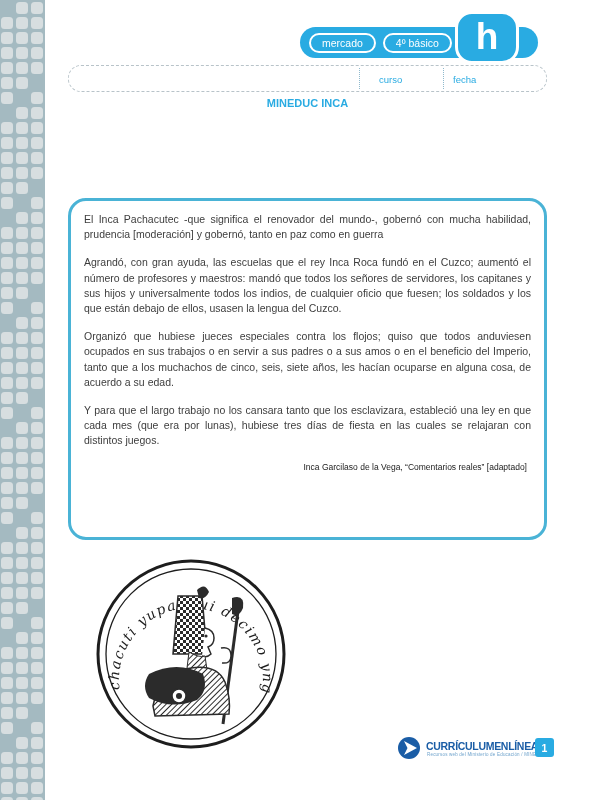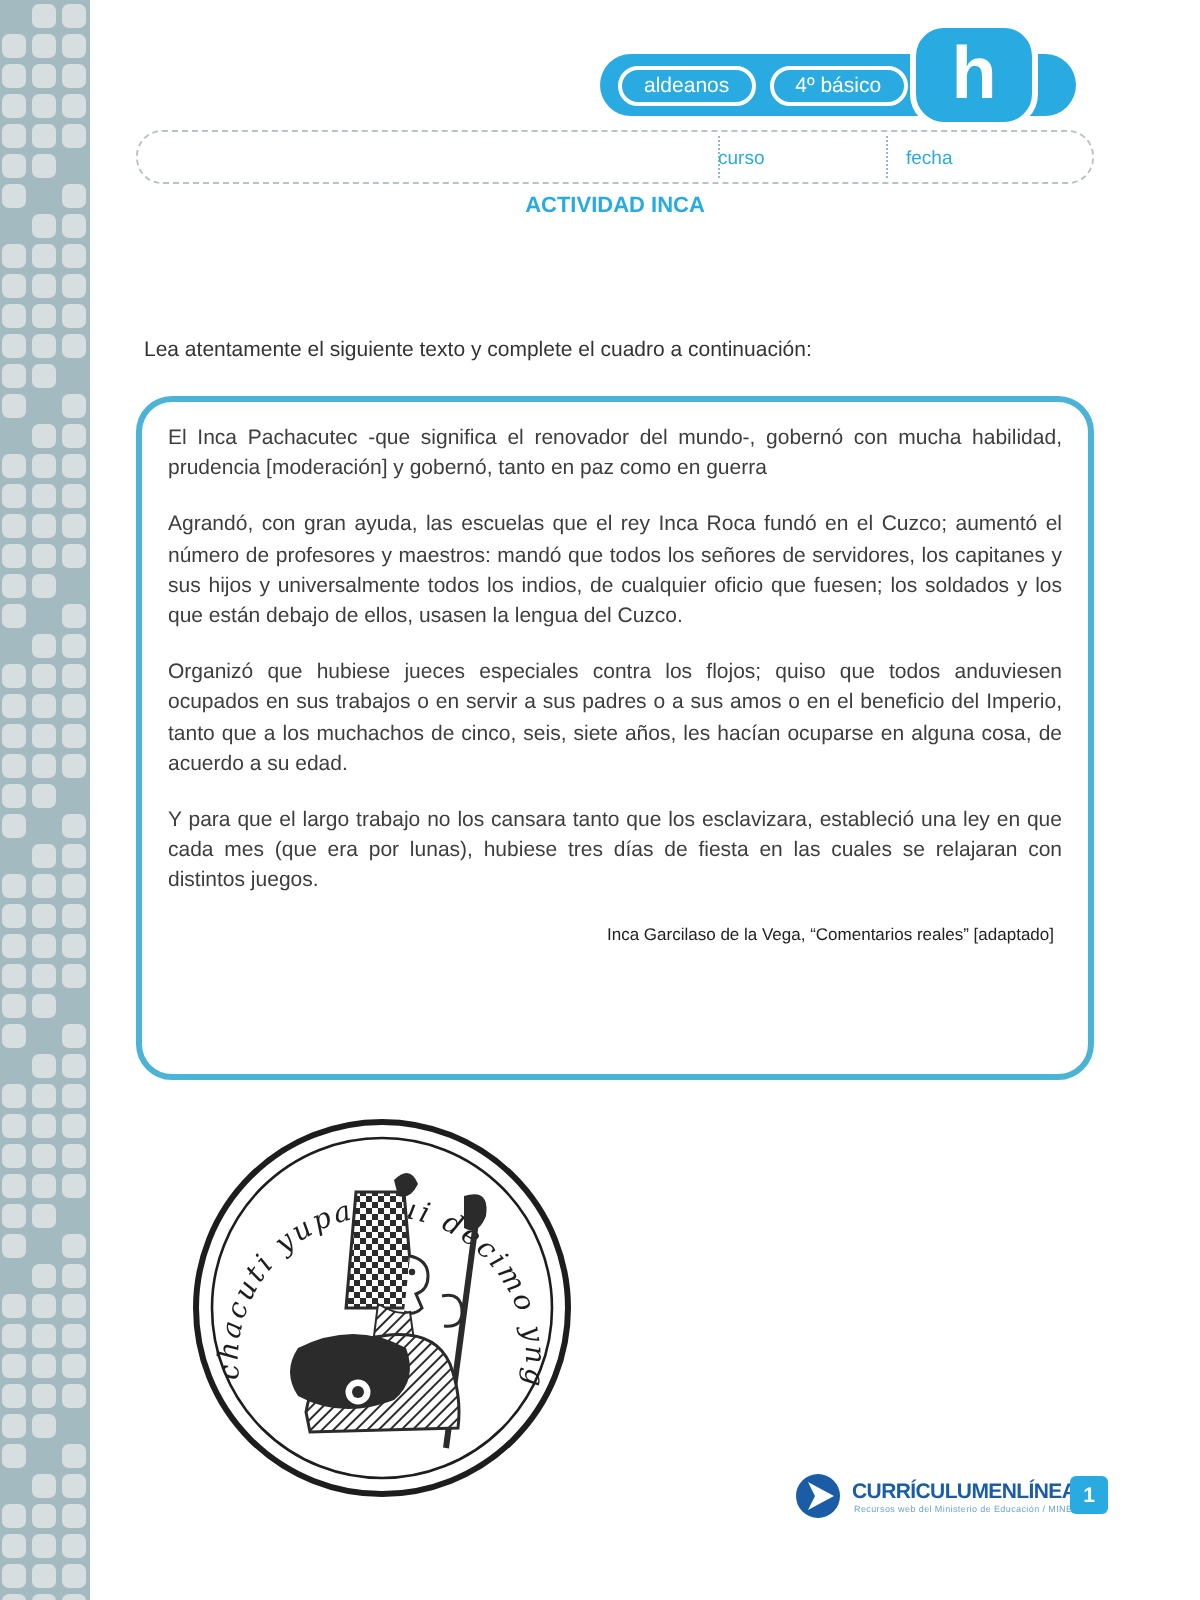--- a/index.html
+++ b/index.html
@@ -190,43 +190,42 @@
       <div class="tile" style="left: 31px; top: 767px; background: rgb(215, 222, 224);"></div>
       <div class="tile" style="left: 1px; top: 782px; background: rgb(215, 222, 224);"></div>
       <div class="tile" style="left: 16px; top: 782px; background: rgb(215, 222, 224);"></div>
       <div class="tile" style="left: 31px; top: 782px; background: rgb(215, 222, 224);"></div>
       <div class="tile" style="left: 1px; top: 797px; background: rgb(215, 222, 224);"></div>
       <div class="tile" style="left: 16px; top: 797px; background: rgb(215, 222, 224);"></div>
       <div class="tile" style="left: 31px; top: 797px; background: rgb(215, 222, 224);"></div>
     </div>
 
   <div class="subject-bar" style="background: rgb(41, 171, 226);">
-    <span class="subject-badge">aldeanos</span>
+    <span class="subject-badge">mercado</span>
     <span class="subject-badge">4º básico</span>
   </div>
   <div class="h-logo" style="background: rgb(41, 171, 226);">
     <span>h</span>
   </div>
 
   <div class="form-row">
     <div class="form-divider" style="left:290px;"></div>
     <div style="position:absolute;left:290px;top:0;width:84px;height:100%;">
-      <span class="form-label" style="left: 0; color: rgb(41, 171, 226);">curso</span>
+      <span class="form-label" style="left: 20px; color: rgb(41, 171, 226);">curso</span>
     </div>
     <div class="form-divider" style="left:374px;"></div>
     <div style="position:absolute;left:374px;top:0;width:104px;height:100%;text-decoration:underline;">
       <span class="form-label" style="left: 10px; color: rgb(41, 171, 226);">fecha</span>
     </div>
   </div>
 
   <div class="titles" style="color: rgb(41, 171, 226);">
-    <div>ACTIVIDAD INCA</div>
-  </div>
-
-  <div class="instruction">Lea atentamente el siguiente texto y complete el cuadro a continuación:</div>
+    <div>MINEDUC INCA</div>
+  </div>
+
 
   <div class="reading-box" style="border: 3px solid rgb(74, 179, 214);">
     <p>El Inca Pachacutec -que significa el renovador del mundo-, gobernó con mucha habilidad, prudencia [moderación] y gobernó, tanto en paz como en guerra</p>
     <p>Agrandó, con gran ayuda, las escuelas que el rey Inca Roca fundó en el Cuzco; aumentó el número de profesores y maestros: mandó que todos los señores de servidores, los capitanes y sus hijos y universalmente todos los indios, de cualquier oficio que fuesen; los soldados y los que están debajo de ellos, usasen la lengua del Cuzco.</p>
     <p>Organizó que hubiese jueces especiales contra los flojos; quiso que todos anduviesen ocupados en sus trabajos o en servir a sus padres o a sus amos o en el beneficio del Imperio, tanto que a los muchachos de cinco, seis, siete años, les hacían ocuparse en alguna cosa, de acuerdo a su edad.</p>
     <p>Y para que el largo trabajo no los cansara tanto que los esclavizara, estableció una ley en que cada mes (que era por lunas), hubiese tres días de fiesta en las cuales se relajaran con distintos juegos.</p>
     <div class="citation">Inca Garcilaso de la Vega, “Comentarios reales” [adaptado]</div>
   </div>
 
   <svg class="seal" viewBox="0 0 196 196">

